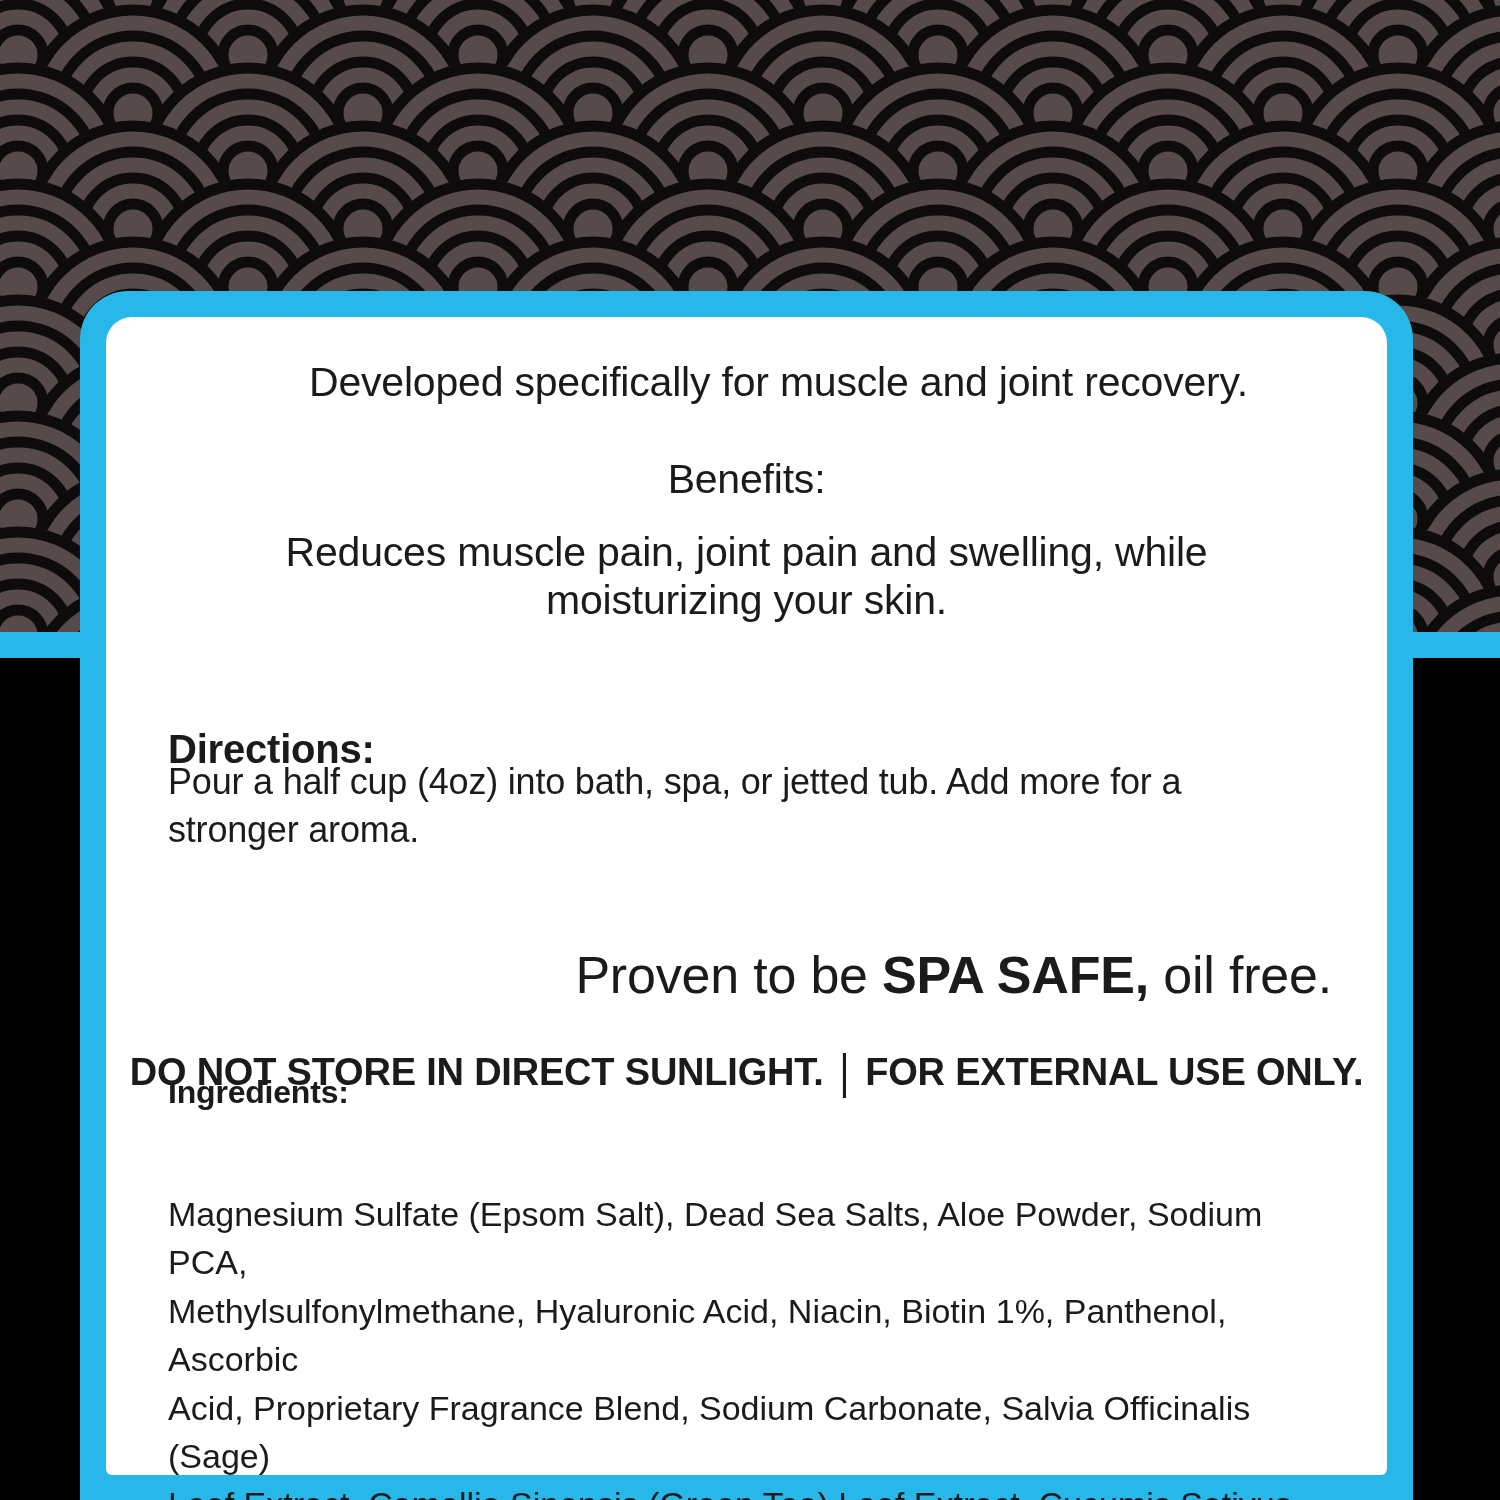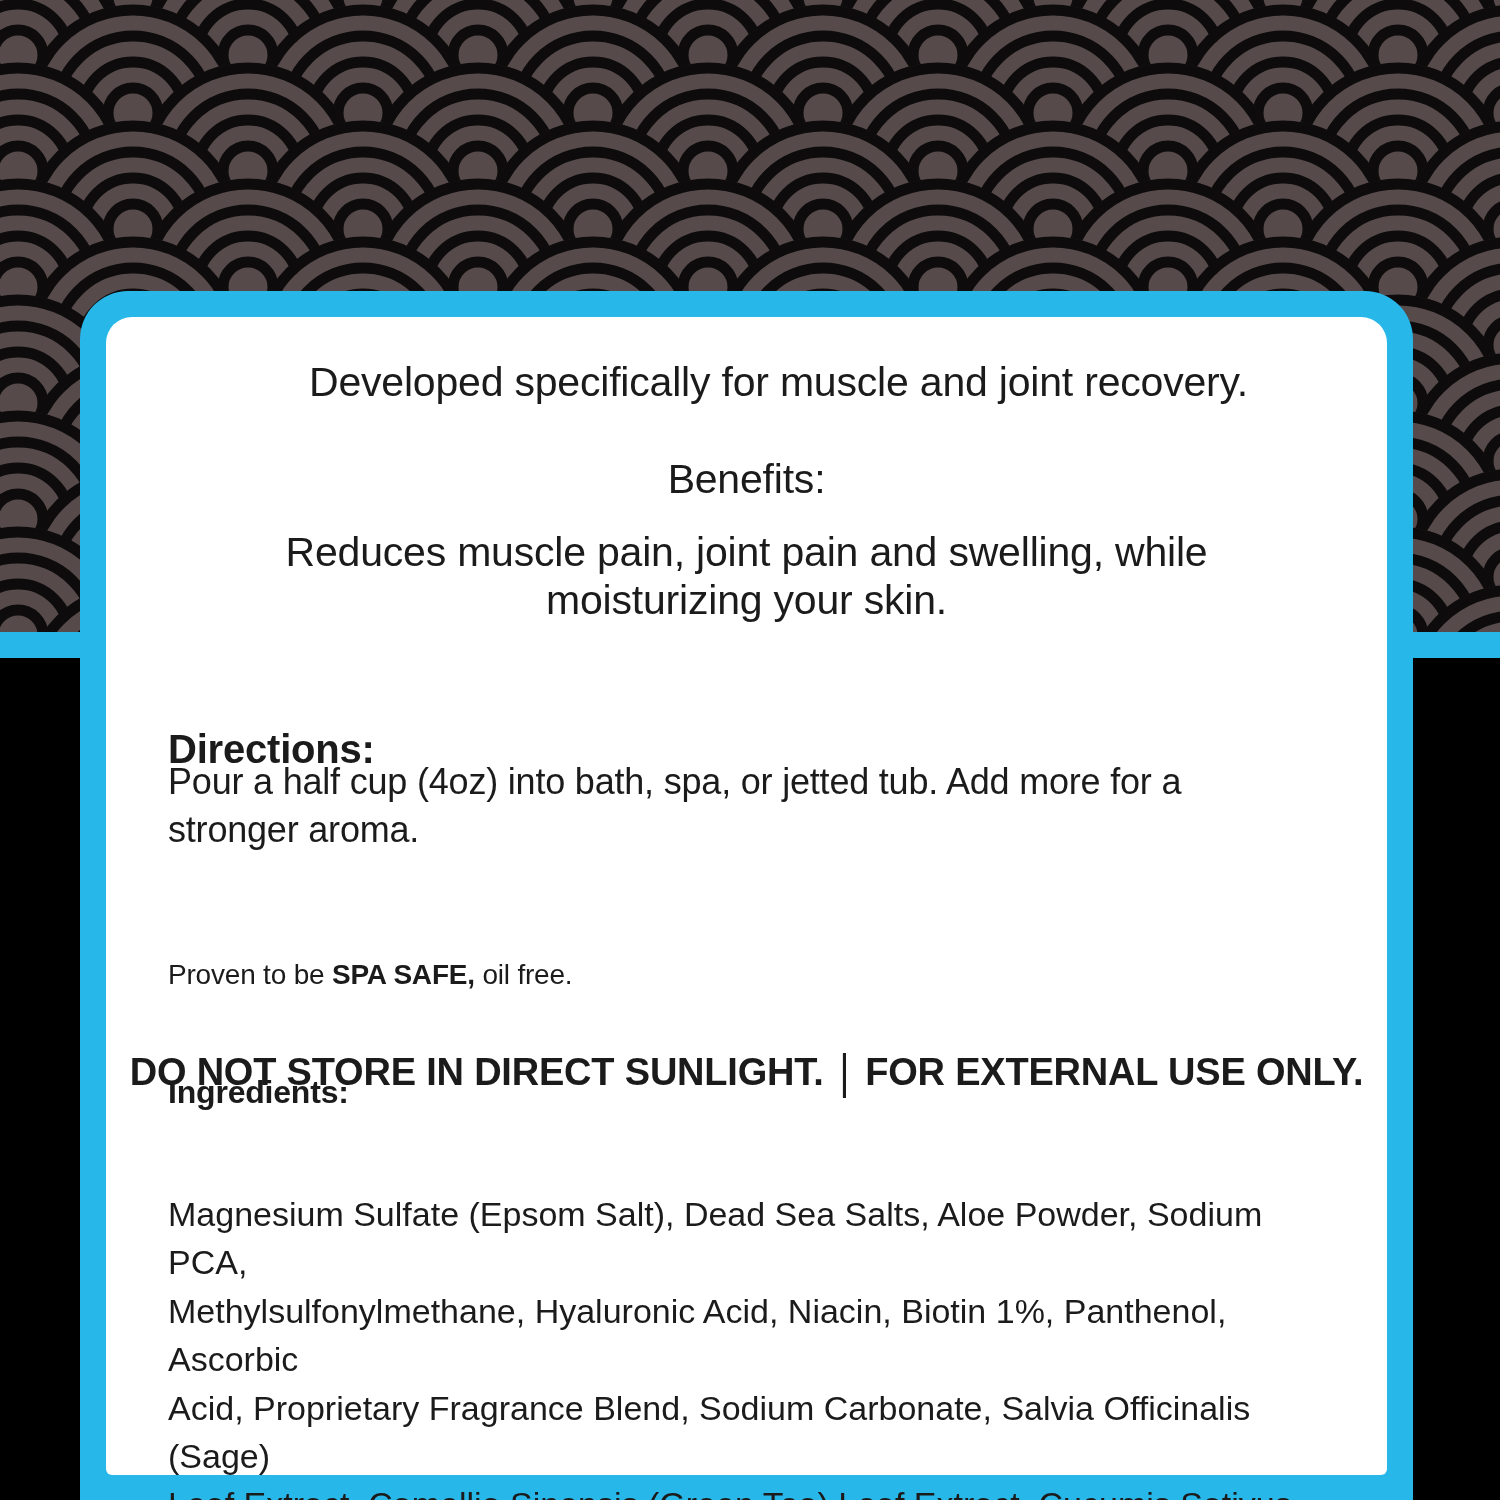--- a/index.html
+++ b/index.html
@@ -31,21 +31,21 @@
   }
   
   .txt{position:absolute;white-space:pre-line;}
   .center{left:106px;width:1281px;text-align:center;}
   .left{left:168px;width:1164px;text-align:left;}
   .headline{top:358px;font-size:41px;line-height:48px;padding-left:32px;}
   .benefits-heading{top:456px;font-size:41px;font-weight:normal;}
   .benefits-text{top:528px;font-size:41px;line-height:48px;}
   .directions-heading{top:711px;font-size:40px;font-weight:bold;margin-top:16px;}
   .directions-text{top:758px;font-size:36px;line-height:48px;}
-  .spa-safe-block{top:903px;font-size:28px;line-height:48px;}
+  .spa-safe-block{top:903px;font-size:52px;line-height:48px;text-align:right;}
   .spa-safe-emphasis{font-weight:bold;}
   .warning-line{top:1051px;font-size:38px;font-weight:bold;}
   .warning-separator{display:inline-block;margin:0 16px;transform:scaleY(1.25);font-weight:normal;}
   .ingredients-heading{top:1074px;font-size:32px;font-weight:bold;}
   .ingredients-text{top:1190px;font-size:34px;line-height:48.4px;letter-spacing:0;}
 </style>
 </head>
 <body>
 
 <div class="wave-band">

